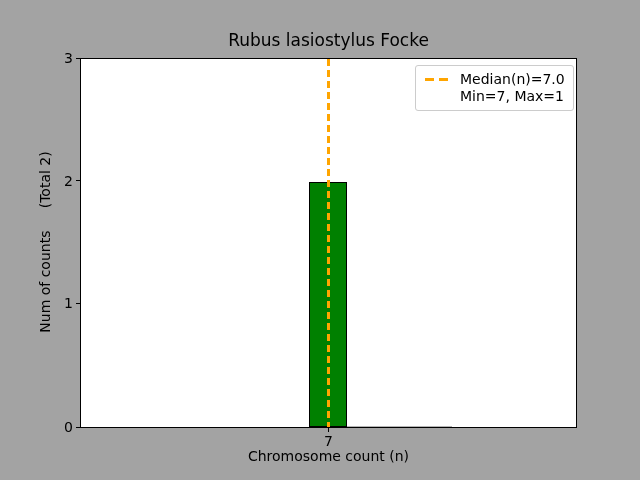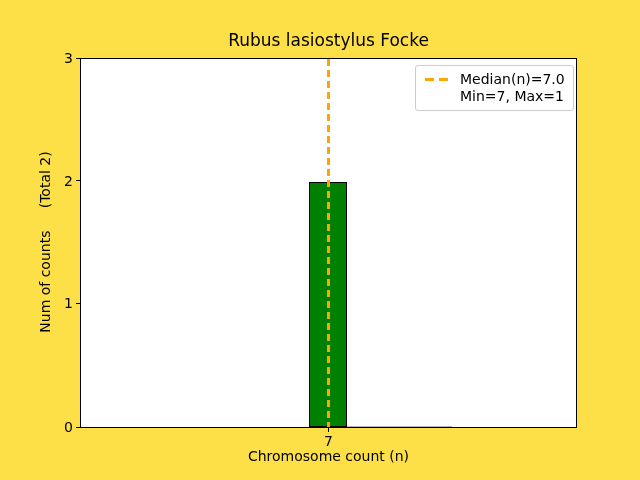--- a/index.html
+++ b/index.html
@@ -1,19 +1,19 @@
 <!DOCTYPE html>
 <html><head>
 <meta charset="utf-8">
 <style>
   html, body { margin: 0; padding: 0; background: #ffffff; }
   #figure {
     position: relative;
     width: 640px; height: 480px;
-    background: #fde047;
+    background: #a3a3a3;
     font-family: "DejaVu Sans", sans-serif;
     color: #000000;
     overflow: hidden;
   }
   .abs { position: absolute; }
   #chart-title {
     left: 80px; top: 30px; width: 497px;
     text-align: center; font-size: 17px; line-height: 20px;
   }
   #plot-area {
@@ -53,22 +53,22 @@
   #y-axis-label {
     left: 45px; top: 242px;
     transform: translate(-50%, -50%) rotate(-90deg);
     white-space: pre; font-size: 14px; line-height: 17px;
   }
   #legend {
     left: 415px; top: 65px; width: 159px; height: 46px;
     box-sizing: border-box;
     border: 1px solid #cccccc; border-radius: 3px;
     background: #ffffff;
-    padding: 5px 6px 5px 9px;
-    display: flex; flex-direction: column; justify-content: flex-end;
+    padding: 5px 6px 16px 9px;
+    display: flex; flex-direction: column; justify-content: space-between;
   }
   .legend-row { display: flex; align-items: center; gap: 9px; height: 18px; }
   .legend-swatch { width: 26px; height: 3px; flex: none; }
   .legend-swatch.hidden-swatch { visibility: hidden; }
   .legend-label { font-size: 14px; line-height: 17px; white-space: nowrap; }
 </style>
 </head>
 <body>
 
 <div id="figure">

